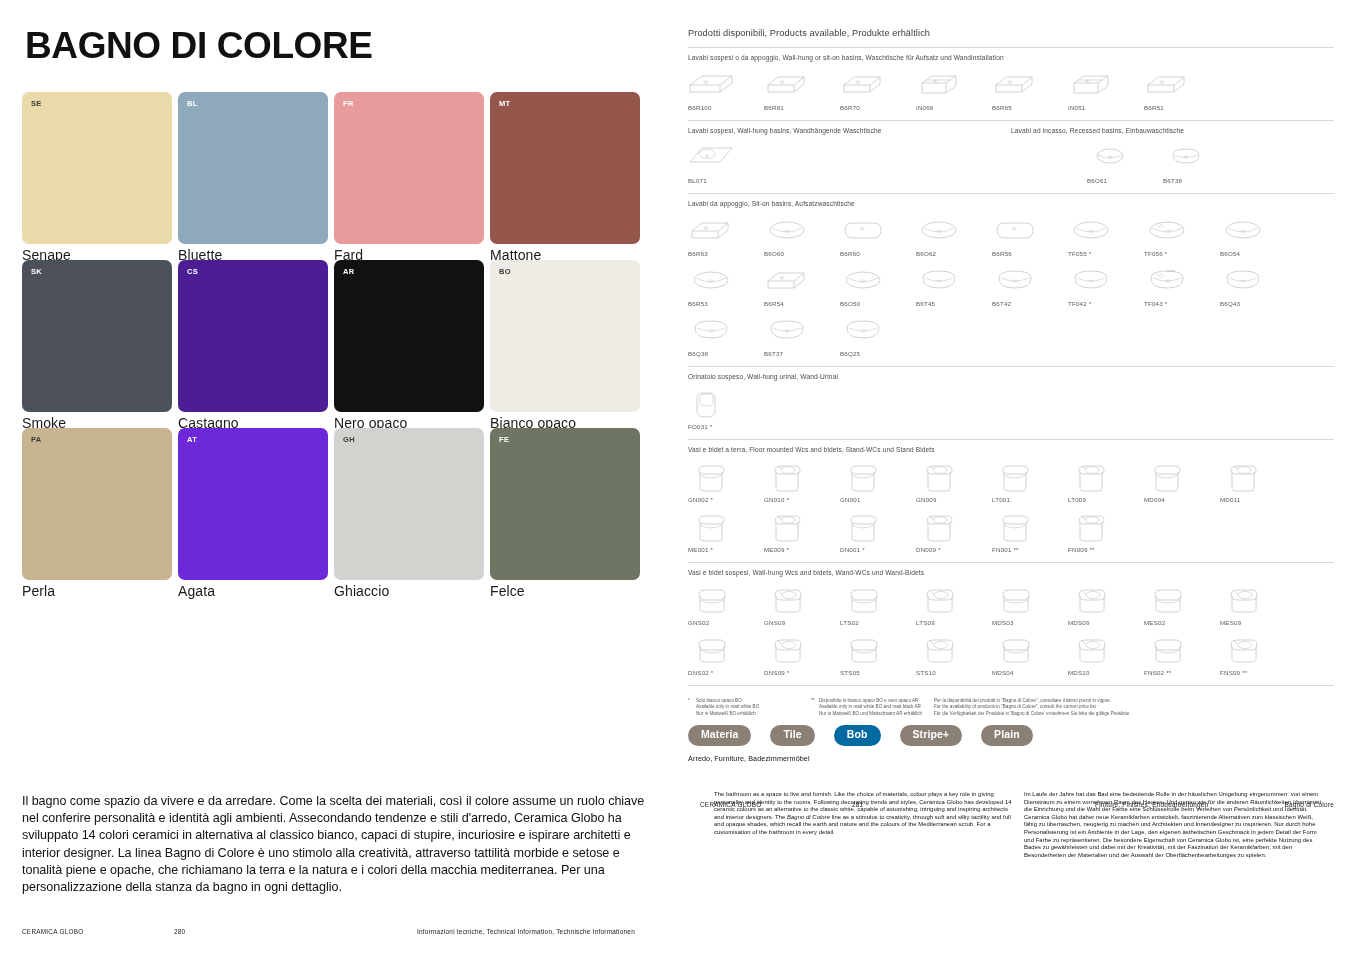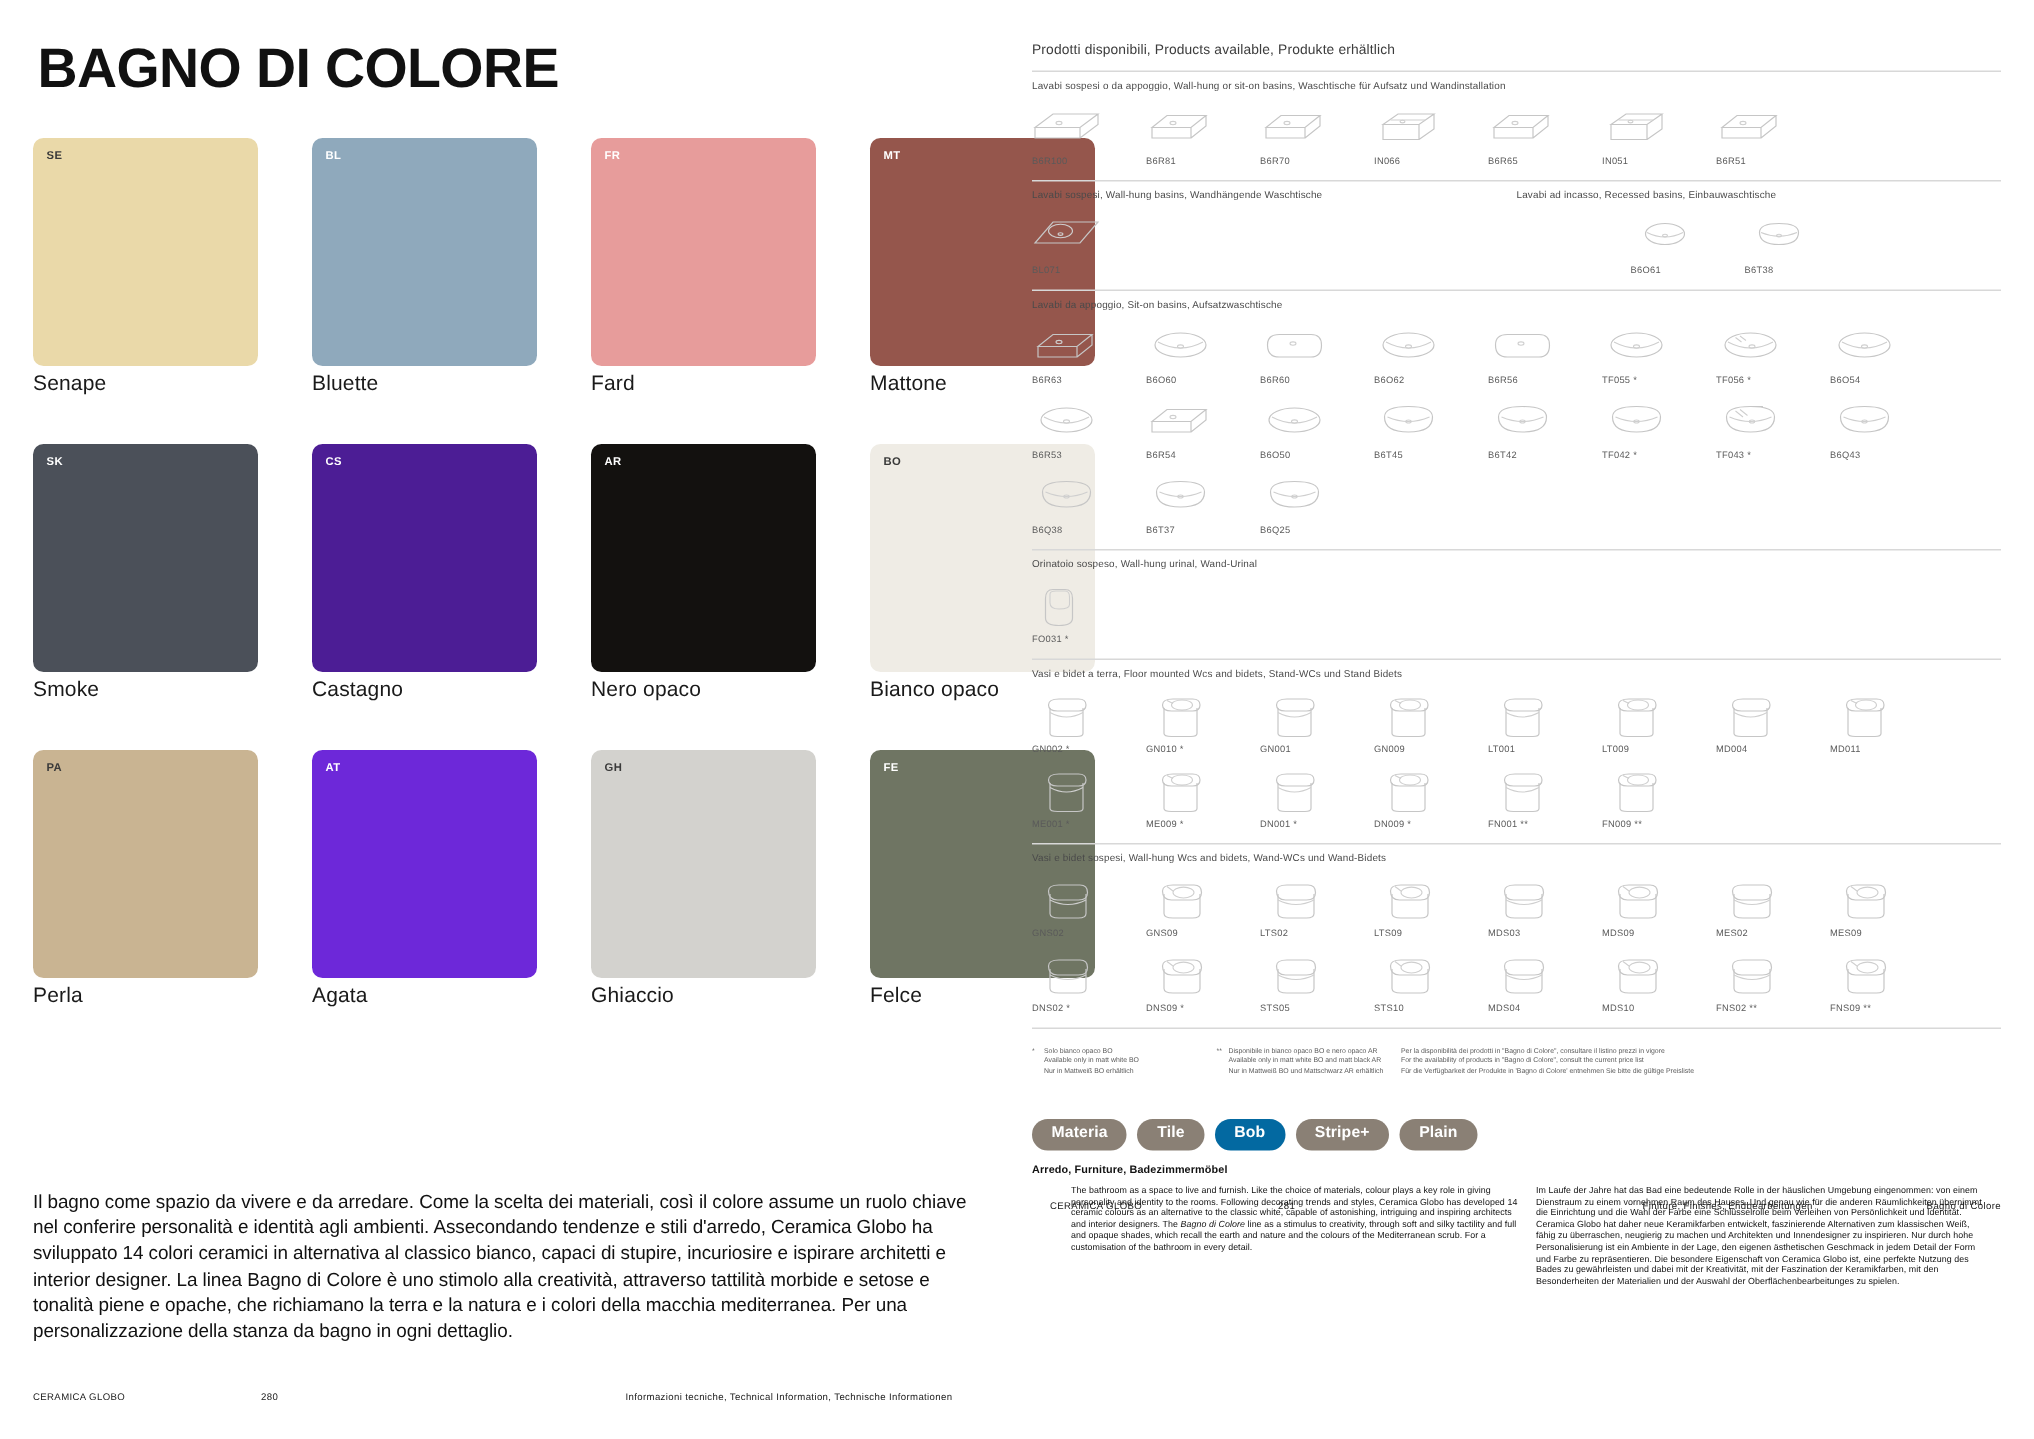--- a/index.html
+++ b/index.html
@@ -27,21 +27,20 @@
     color: #111;
   }
   .swatch-grid {
     position: absolute;
     left: 22px; top: 92px;
     width: 618px;
     display: grid;
     grid-template-columns: repeat(4, 150px);
     column-gap: 6px;
     row-gap: 0px;
-    gap: 36px;
   }
   .swatch-cell { width: 150px; height: 168px; position: relative; }
   .swatch {
     width: 150px; height: 152px;
     border-radius: 7px;
     position: relative;
   }
   .swatch-code {
     position: absolute;
     left: 9px; top: 7px;
@@ -131,35 +130,35 @@
     display: flex;
     margin-top: 12px;
     font-size: 4.6px;
     line-height: 6.4px;
     color: #5a5a5a;
   }
   .note-col { width: 123px; position: relative; padding-left: 8px;}
   .note-col.wide { width: 300px; padding-left: 0; }
   .note-mark { position: absolute; left: 0; top: 0; }
 
-  .pills { display: flex; gap: 7px; margin-top: 29px; }
+  .pills { display: flex; gap: 19px; margin-top: 8px; }
   .pill {
     background: #8a8075;
     color: #ffffff;
     border-radius: 999px;
     font-size: 10.5px;
     font-weight: 700;
     padding: 4px 13px 5px 13px;
     letter-spacing: 0.1px;
     line-height: 1.1;
   }
   .arredo {
     margin-top: 8px;
     font-size: 7.2px;
-    font-weight: 700;
+    font-weight: 400;
     color: #111;
     letter-spacing: 0.1px;
   }
 
   .text-cols {
     position: absolute;
     left: 714px; top: 791px;
     width: 620px;
     display: flex;
     gap: 10px;

